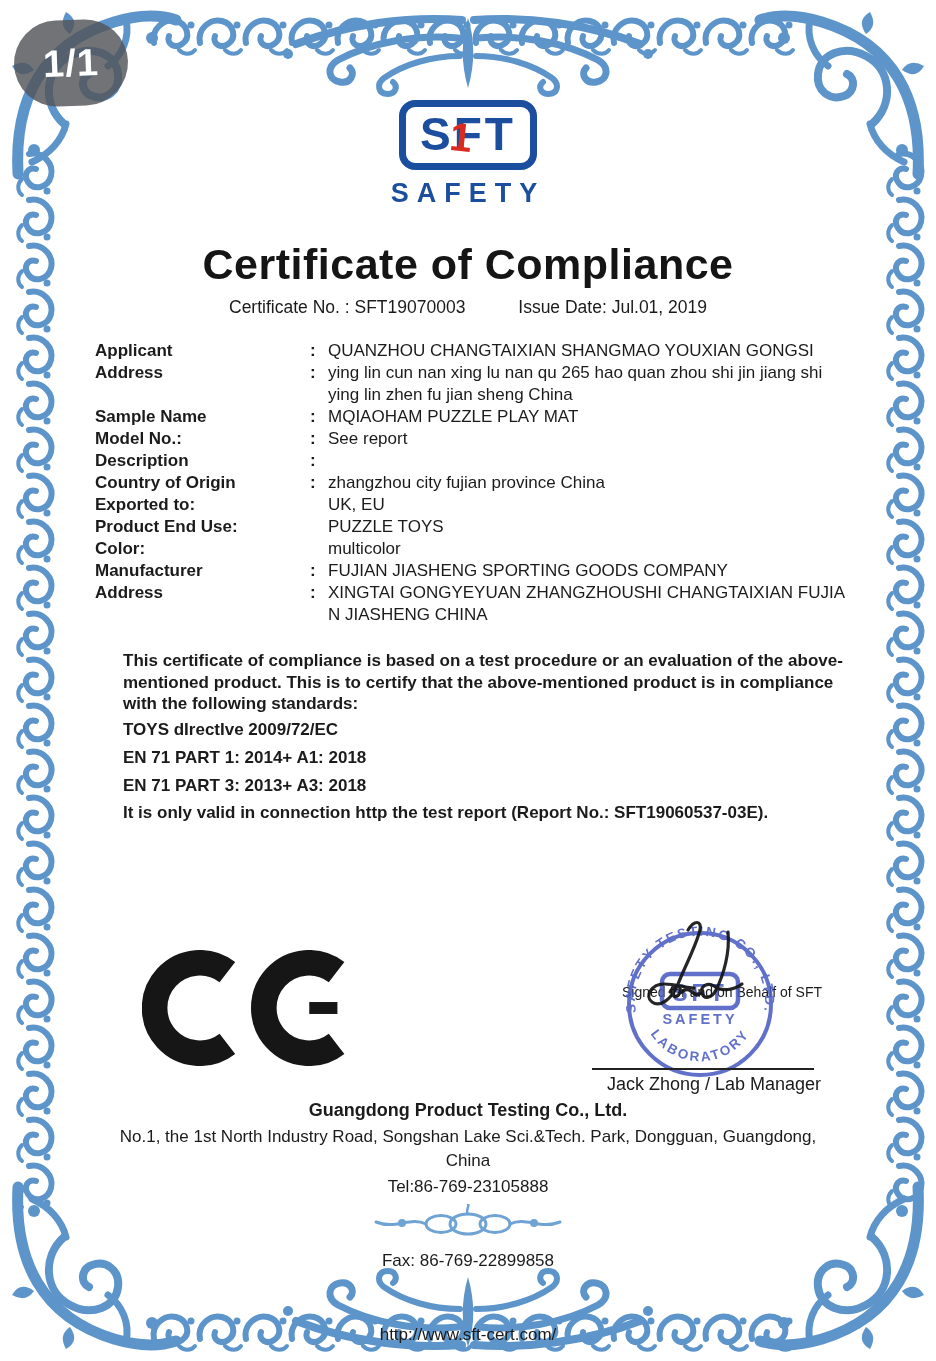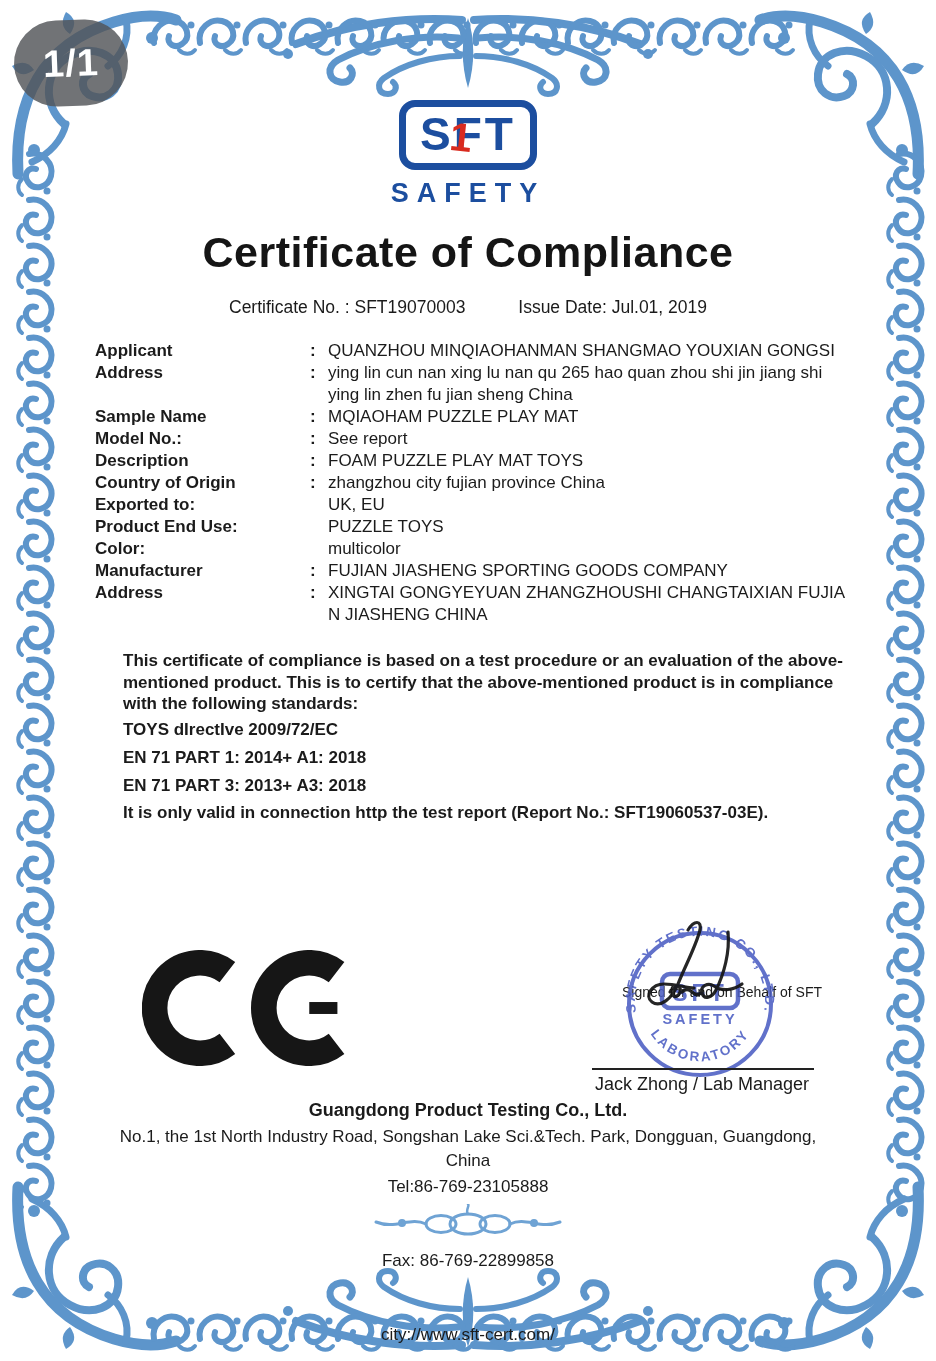--- a/index.html
+++ b/index.html
@@ -16,40 +16,40 @@
   
   .logo-wrap{top:100px;}
   .logo-box{position:relative;display:inline-block;width:124px;height:56px;
             border:7px solid #1c4e9f;border-radius:16px;}
   .logo-letters{font-size:46px;font-weight:800;color:#1c4e9f;letter-spacing:3px;
                 line-height:54px;display:block;}
   .logo-one{position:absolute;left:44px;top:10px;font-size:40px;font-weight:800;
             color:#d92b1f;transform:rotate(6deg);line-height:40px;}
   .logo-safety{margin-top:8px;font-size:27px;font-weight:800;color:#1c4e9f;letter-spacing:8px;}
   
-  .title{top:228px;font-size:43px;font-weight:bold;color:#151515;margin:0;letter-spacing:.5px;}
+  .title{top:240px;font-size:43px;font-weight:bold;color:#151515;margin:0;letter-spacing:.5px;}
   .cert-line{top:297px;font-size:17.5px;}
   .cert-line .b{font-weight:normal;}
   .cert-line .issue{margin-left:48px;}
   
   .fields{left:95px;top:340px;width:752px;}
   .field-row{display:grid;grid-template-columns:215px 18px 1fr;font-size:17px;line-height:22px;}
   .f-label{font-weight:bold;}
   .f-colon{font-weight:bold;}
   
   .statement{left:123px;top:650px;width:724px;font-size:17px;font-weight:bold;line-height:21.5px;}
   .standard-line{margin-top:6px;line-height:22px;}
   .standard-line:first-child{margin-top:4px;}
   .validity{margin-top:5px;line-height:22px;}
   
   .ce-svg{left:142px;top:950px;}
   .signed-for{left:552px;top:944px;width:270px;font-size:14px;text-align:right;margin-top:40px;}
   .stamp-svg{left:610px;top:912px;}
   .sig-line{left:592px;top:1068px;width:222px;border-top:2px solid #222;height:0;}
-  .signer{left:552px;top:1074px;width:300px;font-size:18px;text-align:center;}
+  .signer{left:564px;top:1074px;width:300px;font-size:18px;text-align:center;}
   
   .company{top:1100px;font-size:18px;font-weight:bold;}
   .addr1{top:1127px;font-size:17px;}
   .addr2{top:1151px;font-size:17px;}
   .telrow{top:1177px;display:flex;justify-content:center;gap:54px;font-size:17px;flex-direction:column;}
   .divider-svg{left:368px;top:1204px;}
   .border-svg{left:0;top:0;z-index:1;}
   .content{z-index:2;}
 </style>
 </head>
@@ -186,21 +186,21 @@
 
   <div class="abs center-col cert-line content">
     <span class="b">Certificate No.</span><span> : </span><span>SFT19070003</span>
     <span class="issue">Issue Date: Jul.01, 2019</span>
   </div>
 
   <div id="fields" class="abs fields content">
     <div class="field-row">
       <span class="f-label">Applicant</span>
       <span class="f-colon">:</span>
-      <span class="f-value">QUANZHOU MINQIAOHANMAN SHANGMAO YOUXIAN GONGSI</span>
+      <span class="f-value">QUANZHOU CHANGTAIXIAN SHANGMAO YOUXIAN GONGSI</span>
     </div>
 
     <div class="field-row">
       <span class="f-label">Address</span>
       <span class="f-colon">:</span>
       <span class="f-value">ying lin cun nan xing lu nan qu 265 hao quan zhou shi jin jiang shi ying lin zhen fu jian sheng China</span>
     </div>
 
     <div class="field-row">
       <span class="f-label">Sample Name</span>
@@ -210,21 +210,20 @@
 
     <div class="field-row">
       <span class="f-label">Model No.:</span>
       <span class="f-colon">:</span>
       <span class="f-value">See report</span>
     </div>
 
     <div class="field-row">
       <span class="f-label">Description</span>
       <span class="f-colon">:</span>
-      <span class="f-value">FOAM PUZZLE PLAY MAT TOYS</span>
     </div>
 
     <div class="field-row">
       <span class="f-label">Country of Origin</span>
       <span class="f-colon">:</span>
       <span class="f-value">zhangzhou city fujian province China</span>
     </div>
 
     <div class="field-row">
       <span class="f-label">Exported to:</span>
@@ -304,21 +303,21 @@
 
   <div class="abs sig-line content"></div>
   <div class="abs signer content">Jack Zhong / Lab Manager</div>
 
   <div class="abs center-col company content">Guangdong Product Testing Co., Ltd.</div>
   <div class="abs center-col addr1 content">No.1, the 1st North Industry Road, Songshan Lake Sci.&amp;Tech. Park, Dongguan, Guangdong,</div>
   <div class="abs center-col addr2 content">China</div>
   <div class="abs center-col telrow content">
     <span>Tel:86-769-23105888</span>
     <span>Fax: 86-769-22899858</span>
-    <span>city://www.sft-cert.com/</span>
+    <span>http://www.sft-cert.com/</span>
   </div>
 
   <svg class="abs divider-svg content" width="200" height="40" viewBox="0 0 200 40" aria-hidden="true">
     <g transform="translate(100,20)" stroke="#6fa3d4" fill="none" stroke-linecap="round" stroke-width="3">
       <ellipse cx="0" cy="0" rx="18" ry="10"></ellipse>
       <ellipse cx="-27" cy="0" rx="15" ry="8.5"></ellipse>
       <ellipse cx="27" cy="0" rx="15" ry="8.5"></ellipse>
       <path d="M-42,0 C-58,-8 -72,6 -92,-2"></path>
       <path d="M42,0 C58,-8 72,6 92,-2"></path>
       <circle cx="-66" cy="-1" r="4" fill="#6fa3d4" stroke="none"></circle>

